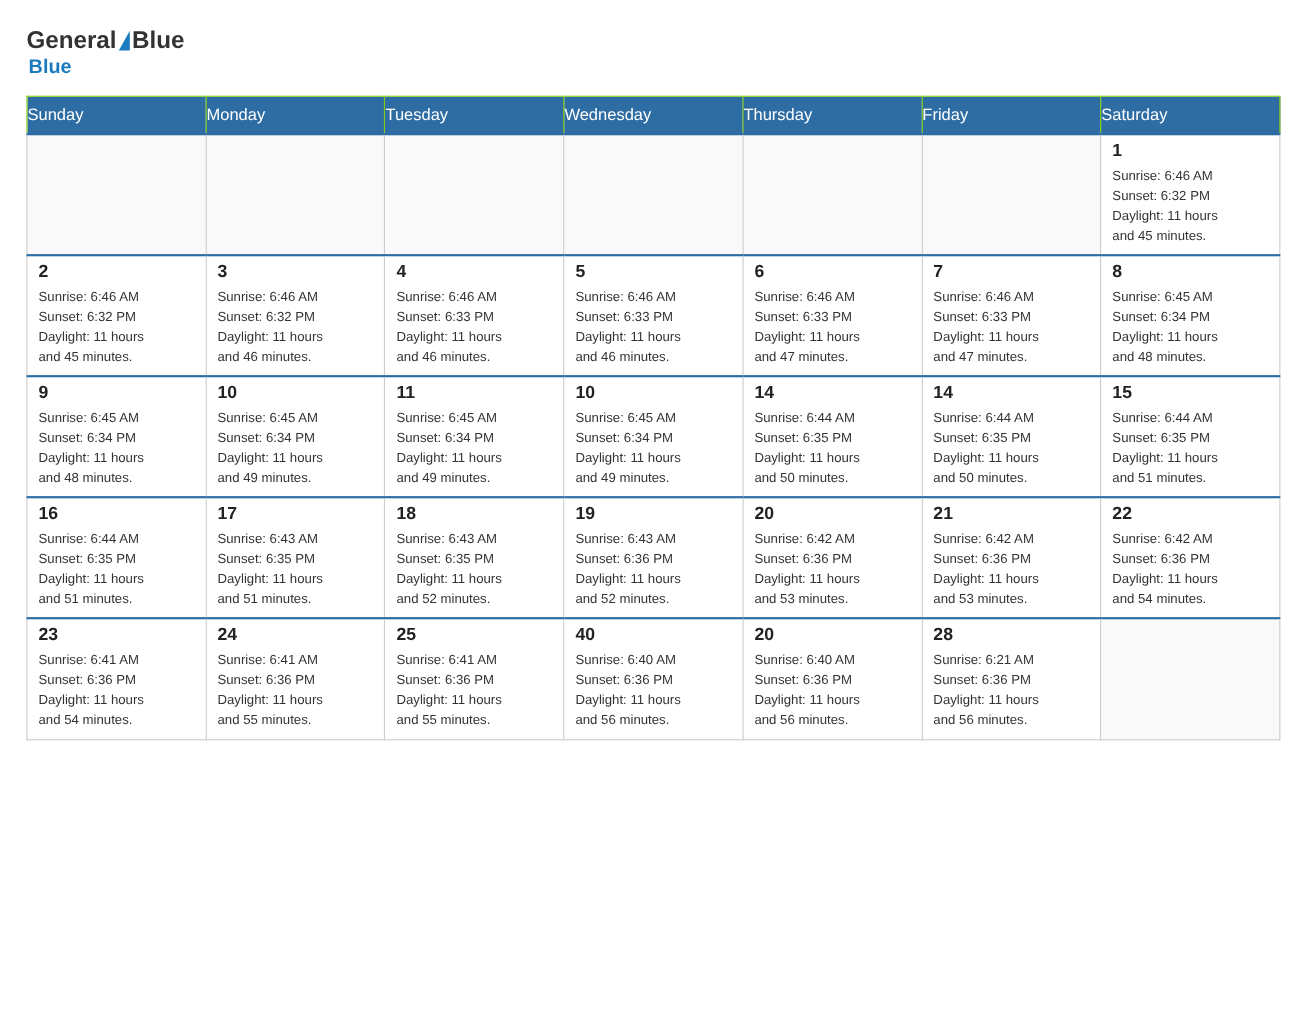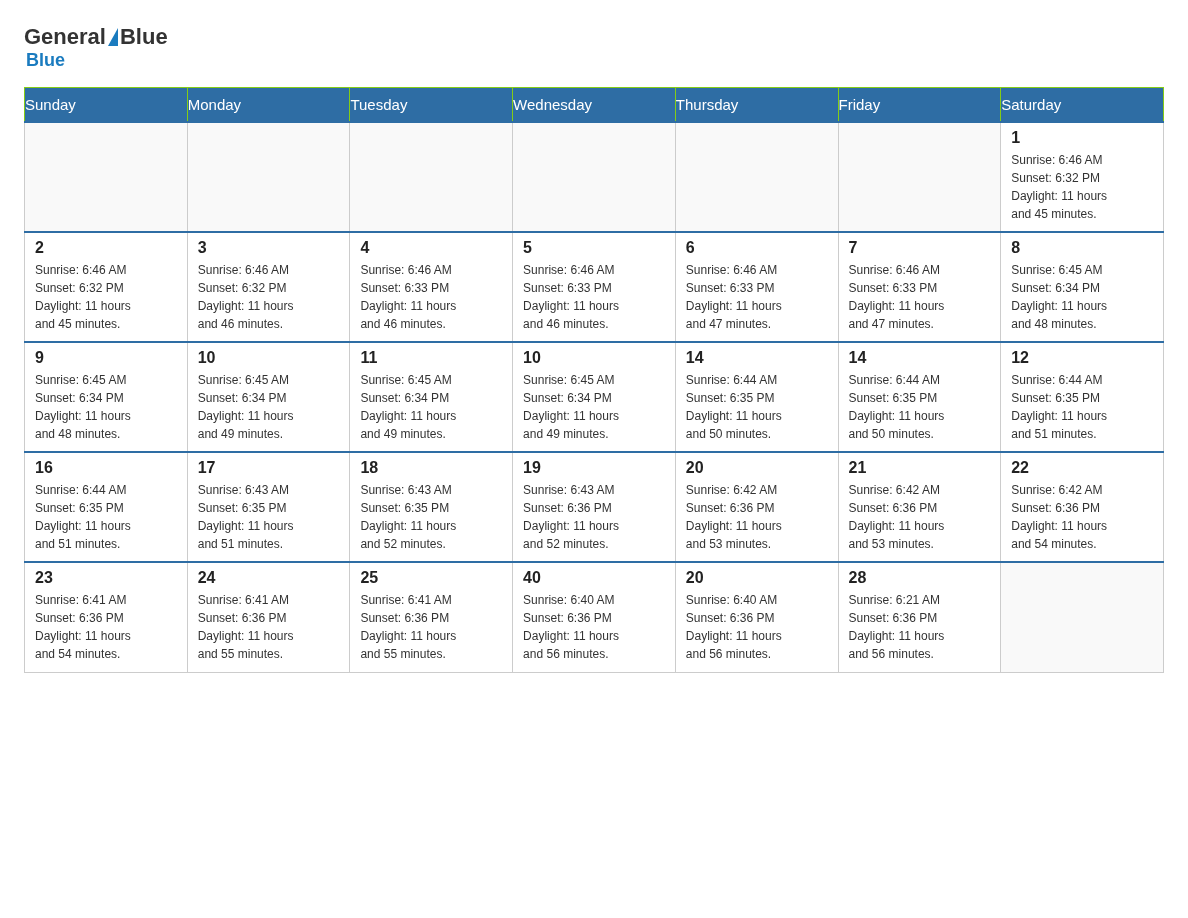--- a/index.html
+++ b/index.html
@@ -219,21 +219,21 @@
 and 50 minutes.</div>
         </td>
         <td>
           <span class="day-number">14</span>
           <div class="day-info" style="white-space: pre-line;">Sunrise: 6:44 AM
 Sunset: 6:35 PM
 Daylight: 11 hours
 and 50 minutes.</div>
         </td>
         <td>
-          <span class="day-number">12</span>
+          <span class="day-number">15</span>
           <div class="day-info" style="white-space: pre-line;">Sunrise: 6:44 AM
 Sunset: 6:35 PM
 Daylight: 11 hours
 and 51 minutes.</div>
         </td>
       </tr>
       <tr class="week-row">
         <td>
           <span class="day-number">16</span>
           <div class="day-info" style="white-space: pre-line;">Sunrise: 6:44 AM

